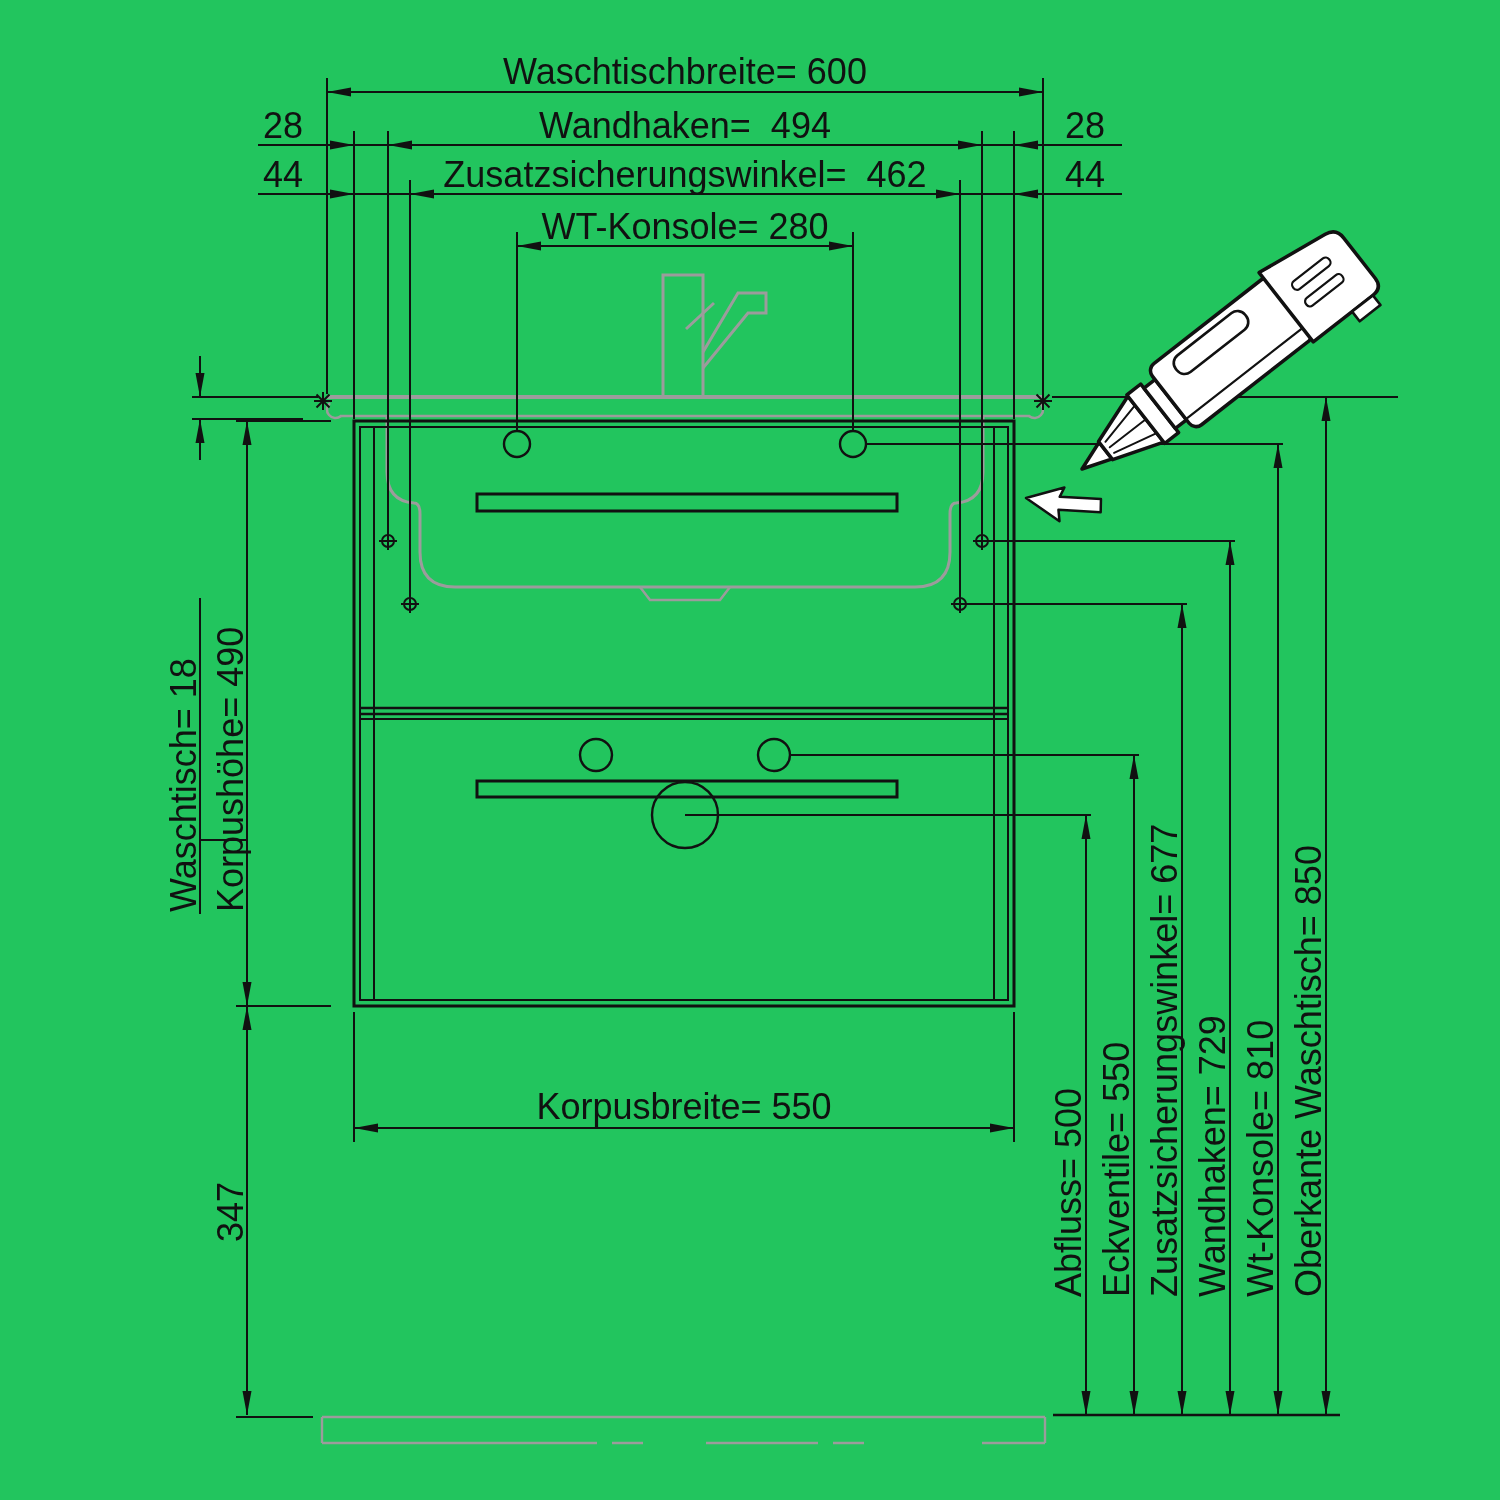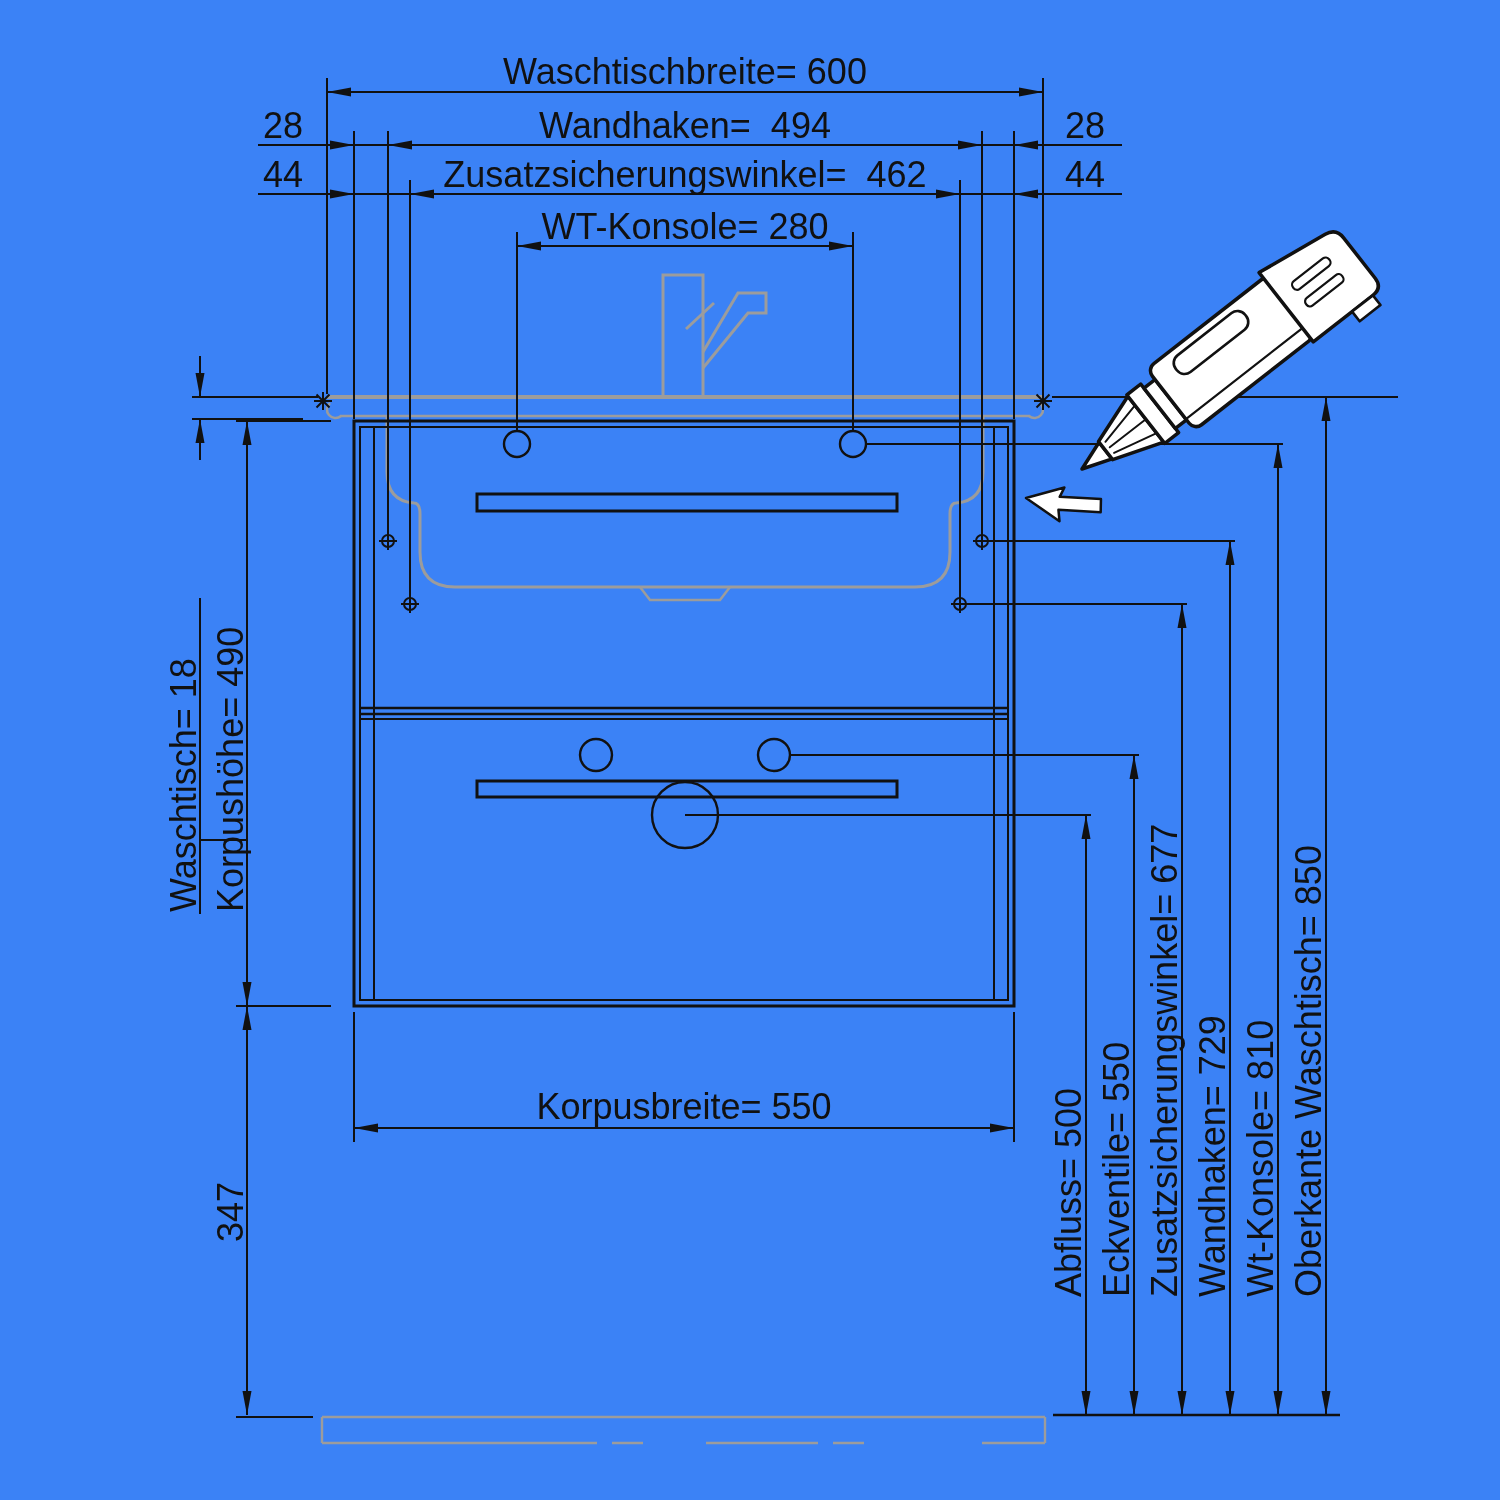--- a/index.html
+++ b/index.html
@@ -1,16 +1,16 @@
 <!DOCTYPE html>
 <html><head>
 <meta charset="utf-8">
 <style>
   html,body{margin:0;padding:0;background:#fff;}
-  .stage{width:1500px;height:1500px;position:relative;background:#3b82f6;overflow:hidden;}
+  .stage{width:1500px;height:1500px;position:relative;background:#22c55e;overflow:hidden;}
   svg{display:block;}
   text{font-family:"Liberation Sans","DejaVu Sans",sans-serif;font-size:36px;fill:#111;white-space:pre;}
   .mid{text-anchor:middle;}
   .ln{stroke:#111;stroke-width:2;fill:none;}
   .thick{stroke:#111;stroke-width:3;fill:none;}
   .med{stroke:#111;stroke-width:2.4;fill:none;}
   .arr{fill:#111;stroke:none;}
   .gray{stroke:#9c9c9c;fill:none;}
 </style>
 </head>

